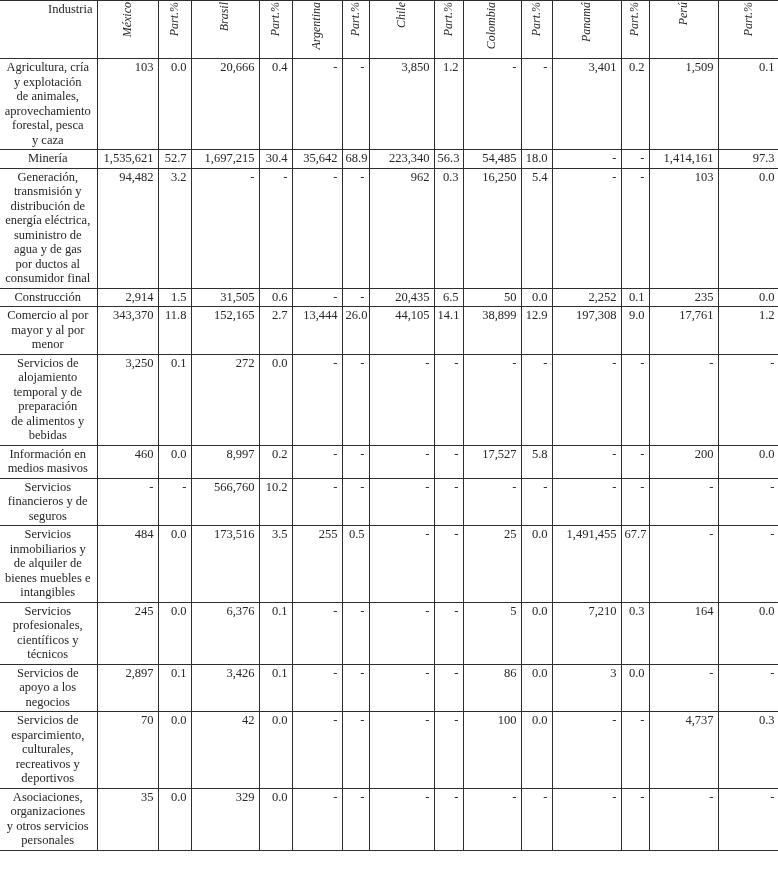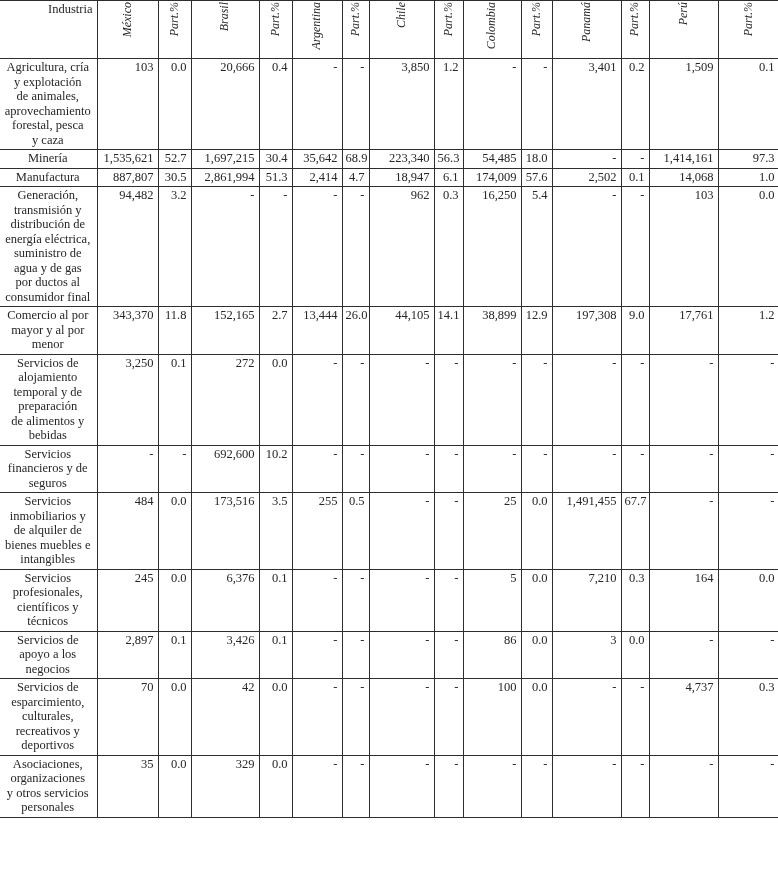--- a/index.html
+++ b/index.html
@@ -139,37 +139,20 @@
           <td class="num">223,340</td>
           <td class="num">56.3</td>
           <td class="num">54,485</td>
           <td class="num">18.0</td>
           <td class="num">-</td>
           <td class="num">-</td>
           <td class="num">1,414,161</td>
           <td class="num">97.3</td>
         </tr>
         <tr>
-          <td class="row-label">Manufactura</td>
-          <td class="num">887,807</td>
-          <td class="num">30.5</td>
-          <td class="num">2,861,994</td>
-          <td class="num">51.3</td>
-          <td class="num">2,414</td>
-          <td class="num">4.7</td>
-          <td class="num">18,947</td>
-          <td class="num">6.1</td>
-          <td class="num">174,009</td>
-          <td class="num">57.6</td>
-          <td class="num">2,502</td>
-          <td class="num">0.1</td>
-          <td class="num">14,068</td>
-          <td class="num">1.0</td>
-        </tr>
-        <tr>
           <td class="row-label">Generación,
 transmisión y
 distribución de
 energía eléctrica,
 suministro de
 agua y de gas
 por ductos al
 consumidor final</td>
           <td class="num">94,482</td>
           <td class="num">3.2</td>
@@ -177,20 +160,37 @@
           <td class="num">-</td>
           <td class="num">-</td>
           <td class="num">-</td>
           <td class="num">962</td>
           <td class="num">0.3</td>
           <td class="num">16,250</td>
           <td class="num">5.4</td>
           <td class="num">-</td>
           <td class="num">-</td>
           <td class="num">103</td>
+          <td class="num">0.0</td>
+        </tr>
+        <tr>
+          <td class="row-label">Construcción</td>
+          <td class="num">2,914</td>
+          <td class="num">1.5</td>
+          <td class="num">31,505</td>
+          <td class="num">0.6</td>
+          <td class="num">-</td>
+          <td class="num">-</td>
+          <td class="num">20,435</td>
+          <td class="num">6.5</td>
+          <td class="num">50</td>
+          <td class="num">0.0</td>
+          <td class="num">2,252</td>
+          <td class="num">0.1</td>
+          <td class="num">235</td>
           <td class="num">0.0</td>
         </tr>
         <tr>
           <td class="row-label">Comercio al por
 mayor y al por
 menor</td>
           <td class="num">343,370</td>
           <td class="num">11.8</td>
           <td class="num">152,165</td>
           <td class="num">2.7</td>
@@ -221,26 +221,44 @@
           <td class="num">-</td>
           <td class="num">-</td>
           <td class="num">-</td>
           <td class="num">-</td>
           <td class="num">-</td>
           <td class="num">-</td>
           <td class="num">-</td>
           <td class="num">-</td>
         </tr>
         <tr>
+          <td class="row-label">Información en
+medios masivos</td>
+          <td class="num">460</td>
+          <td class="num">0.0</td>
+          <td class="num">8,997</td>
+          <td class="num">0.2</td>
+          <td class="num">-</td>
+          <td class="num">-</td>
+          <td class="num">-</td>
+          <td class="num">-</td>
+          <td class="num">17,527</td>
+          <td class="num">5.8</td>
+          <td class="num">-</td>
+          <td class="num">-</td>
+          <td class="num">200</td>
+          <td class="num">0.0</td>
+        </tr>
+        <tr>
           <td class="row-label">Servicios
 financieros y de
 seguros</td>
           <td class="num">-</td>
           <td class="num">-</td>
-          <td class="num">692,600</td>
+          <td class="num">566,760</td>
           <td class="num">10.2</td>
           <td class="num">-</td>
           <td class="num">-</td>
           <td class="num">-</td>
           <td class="num">-</td>
           <td class="num">-</td>
           <td class="num">-</td>
           <td class="num">-</td>
           <td class="num">-</td>
           <td class="num">-</td>

